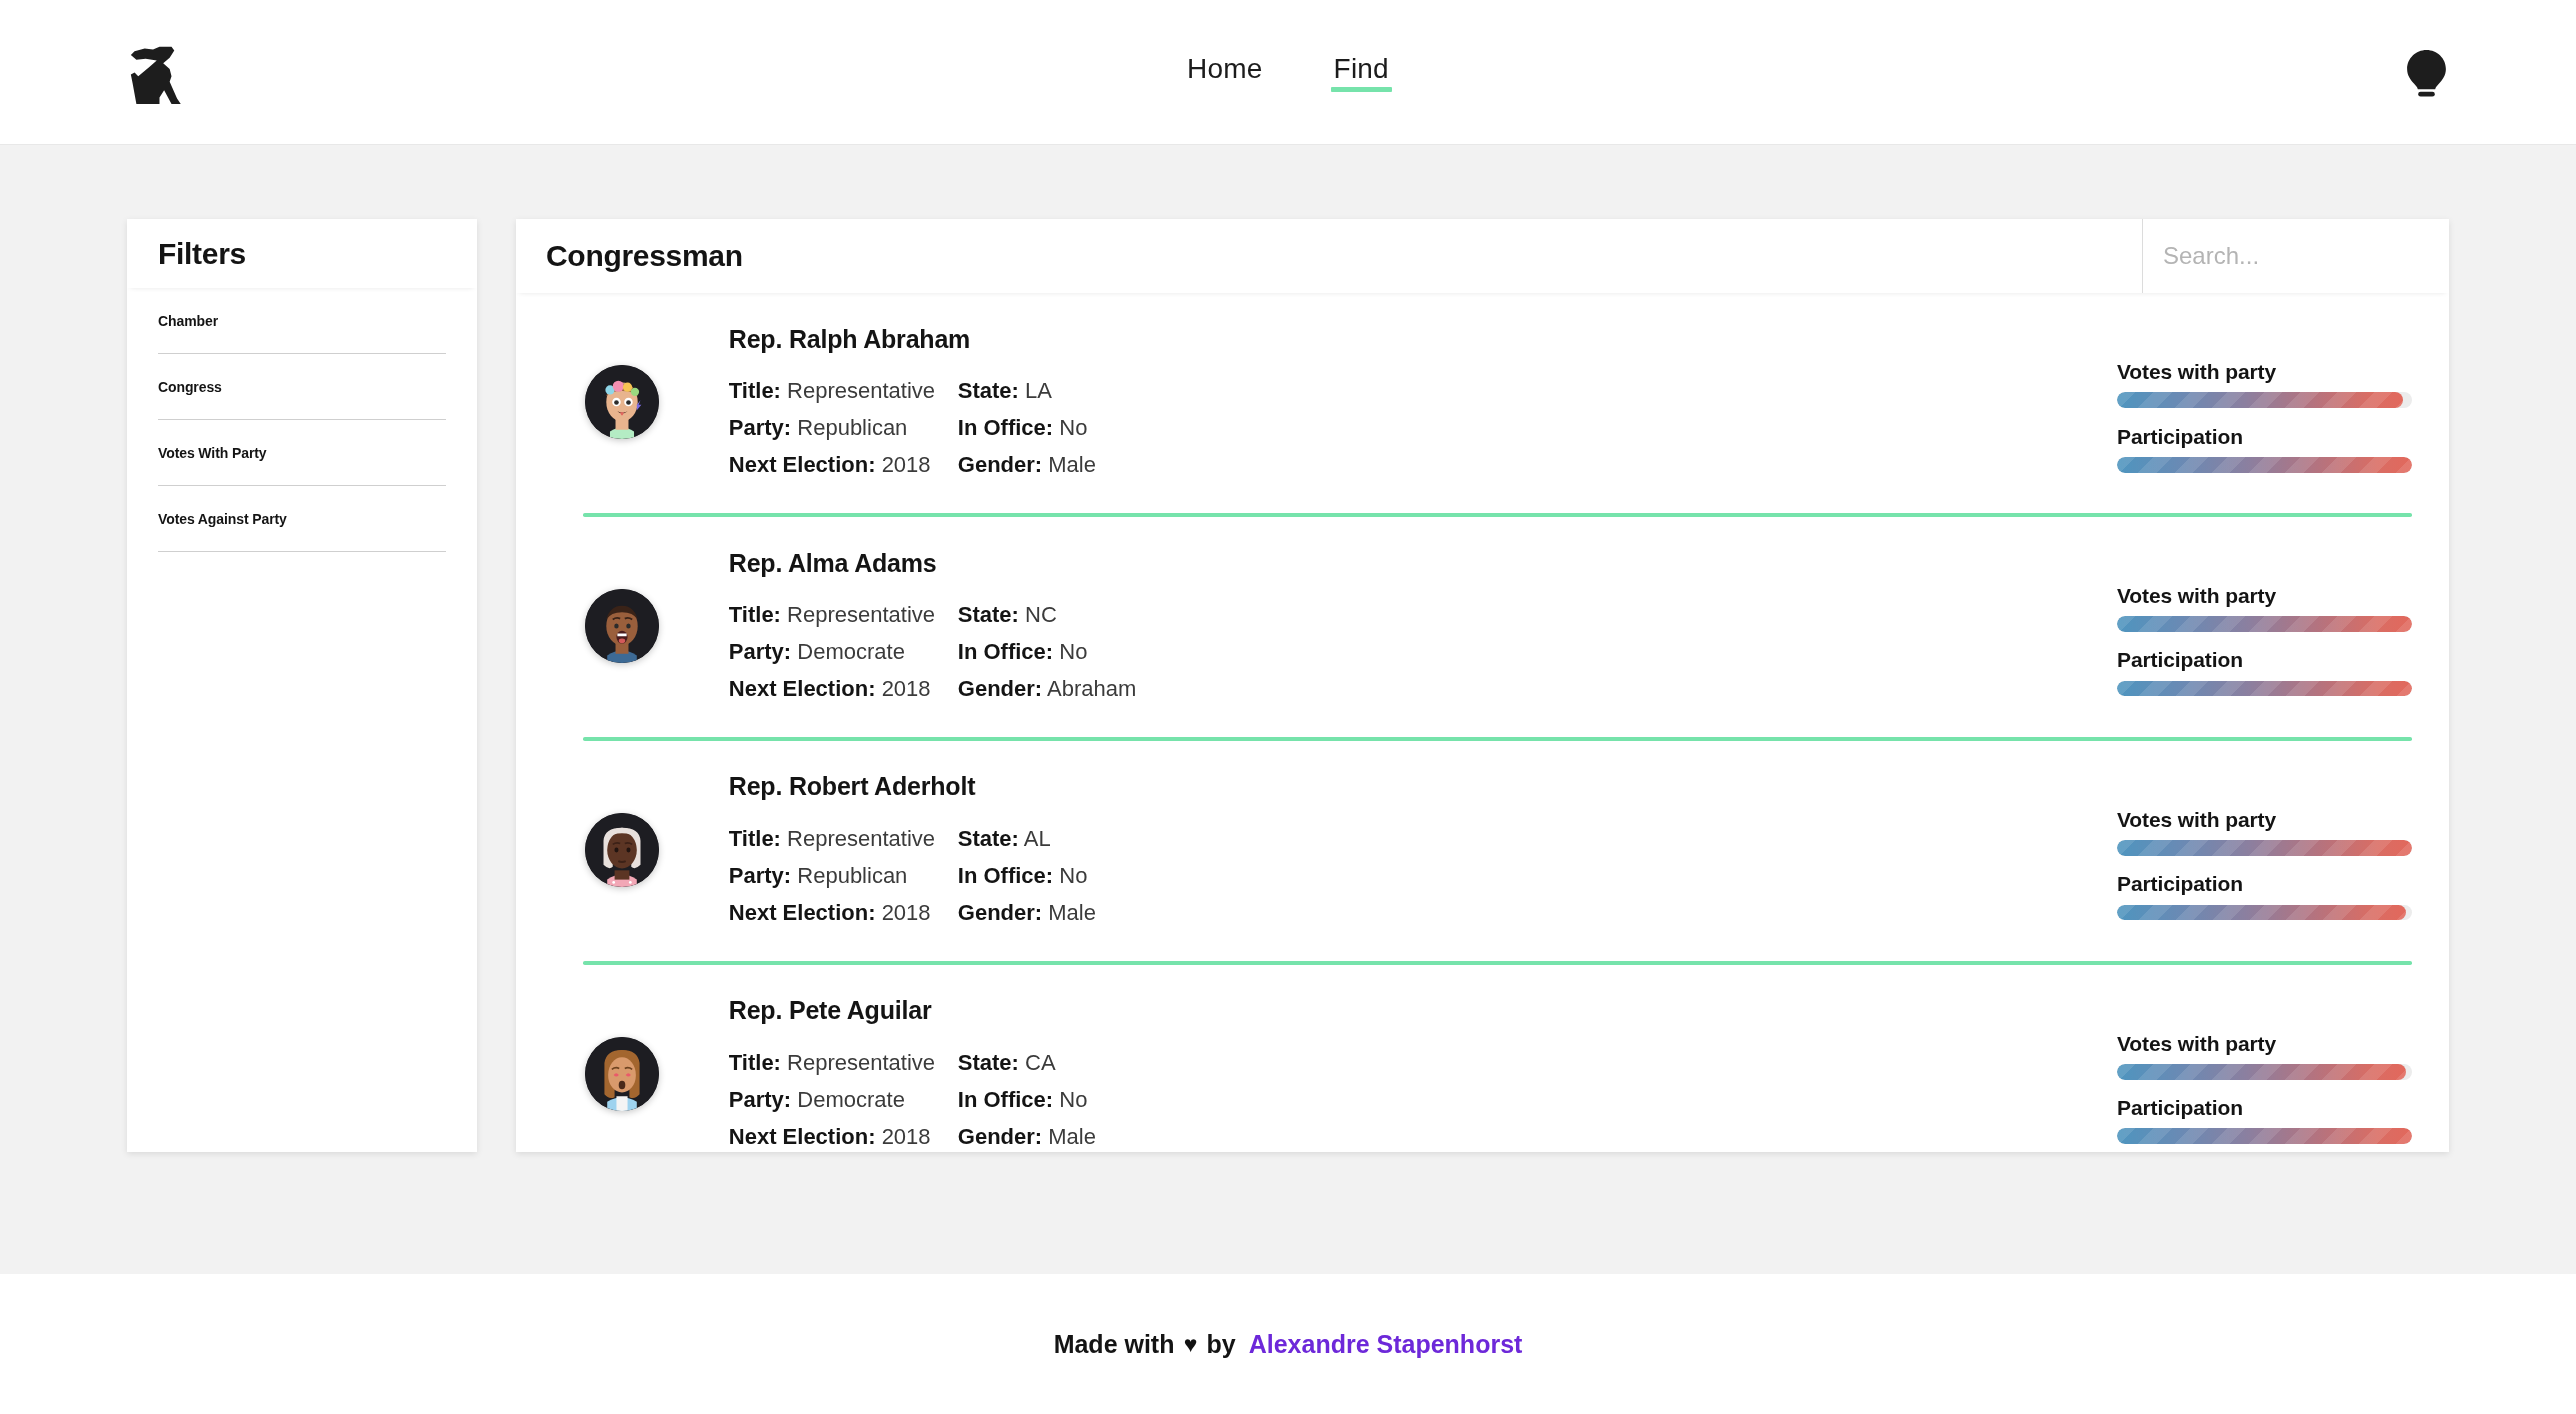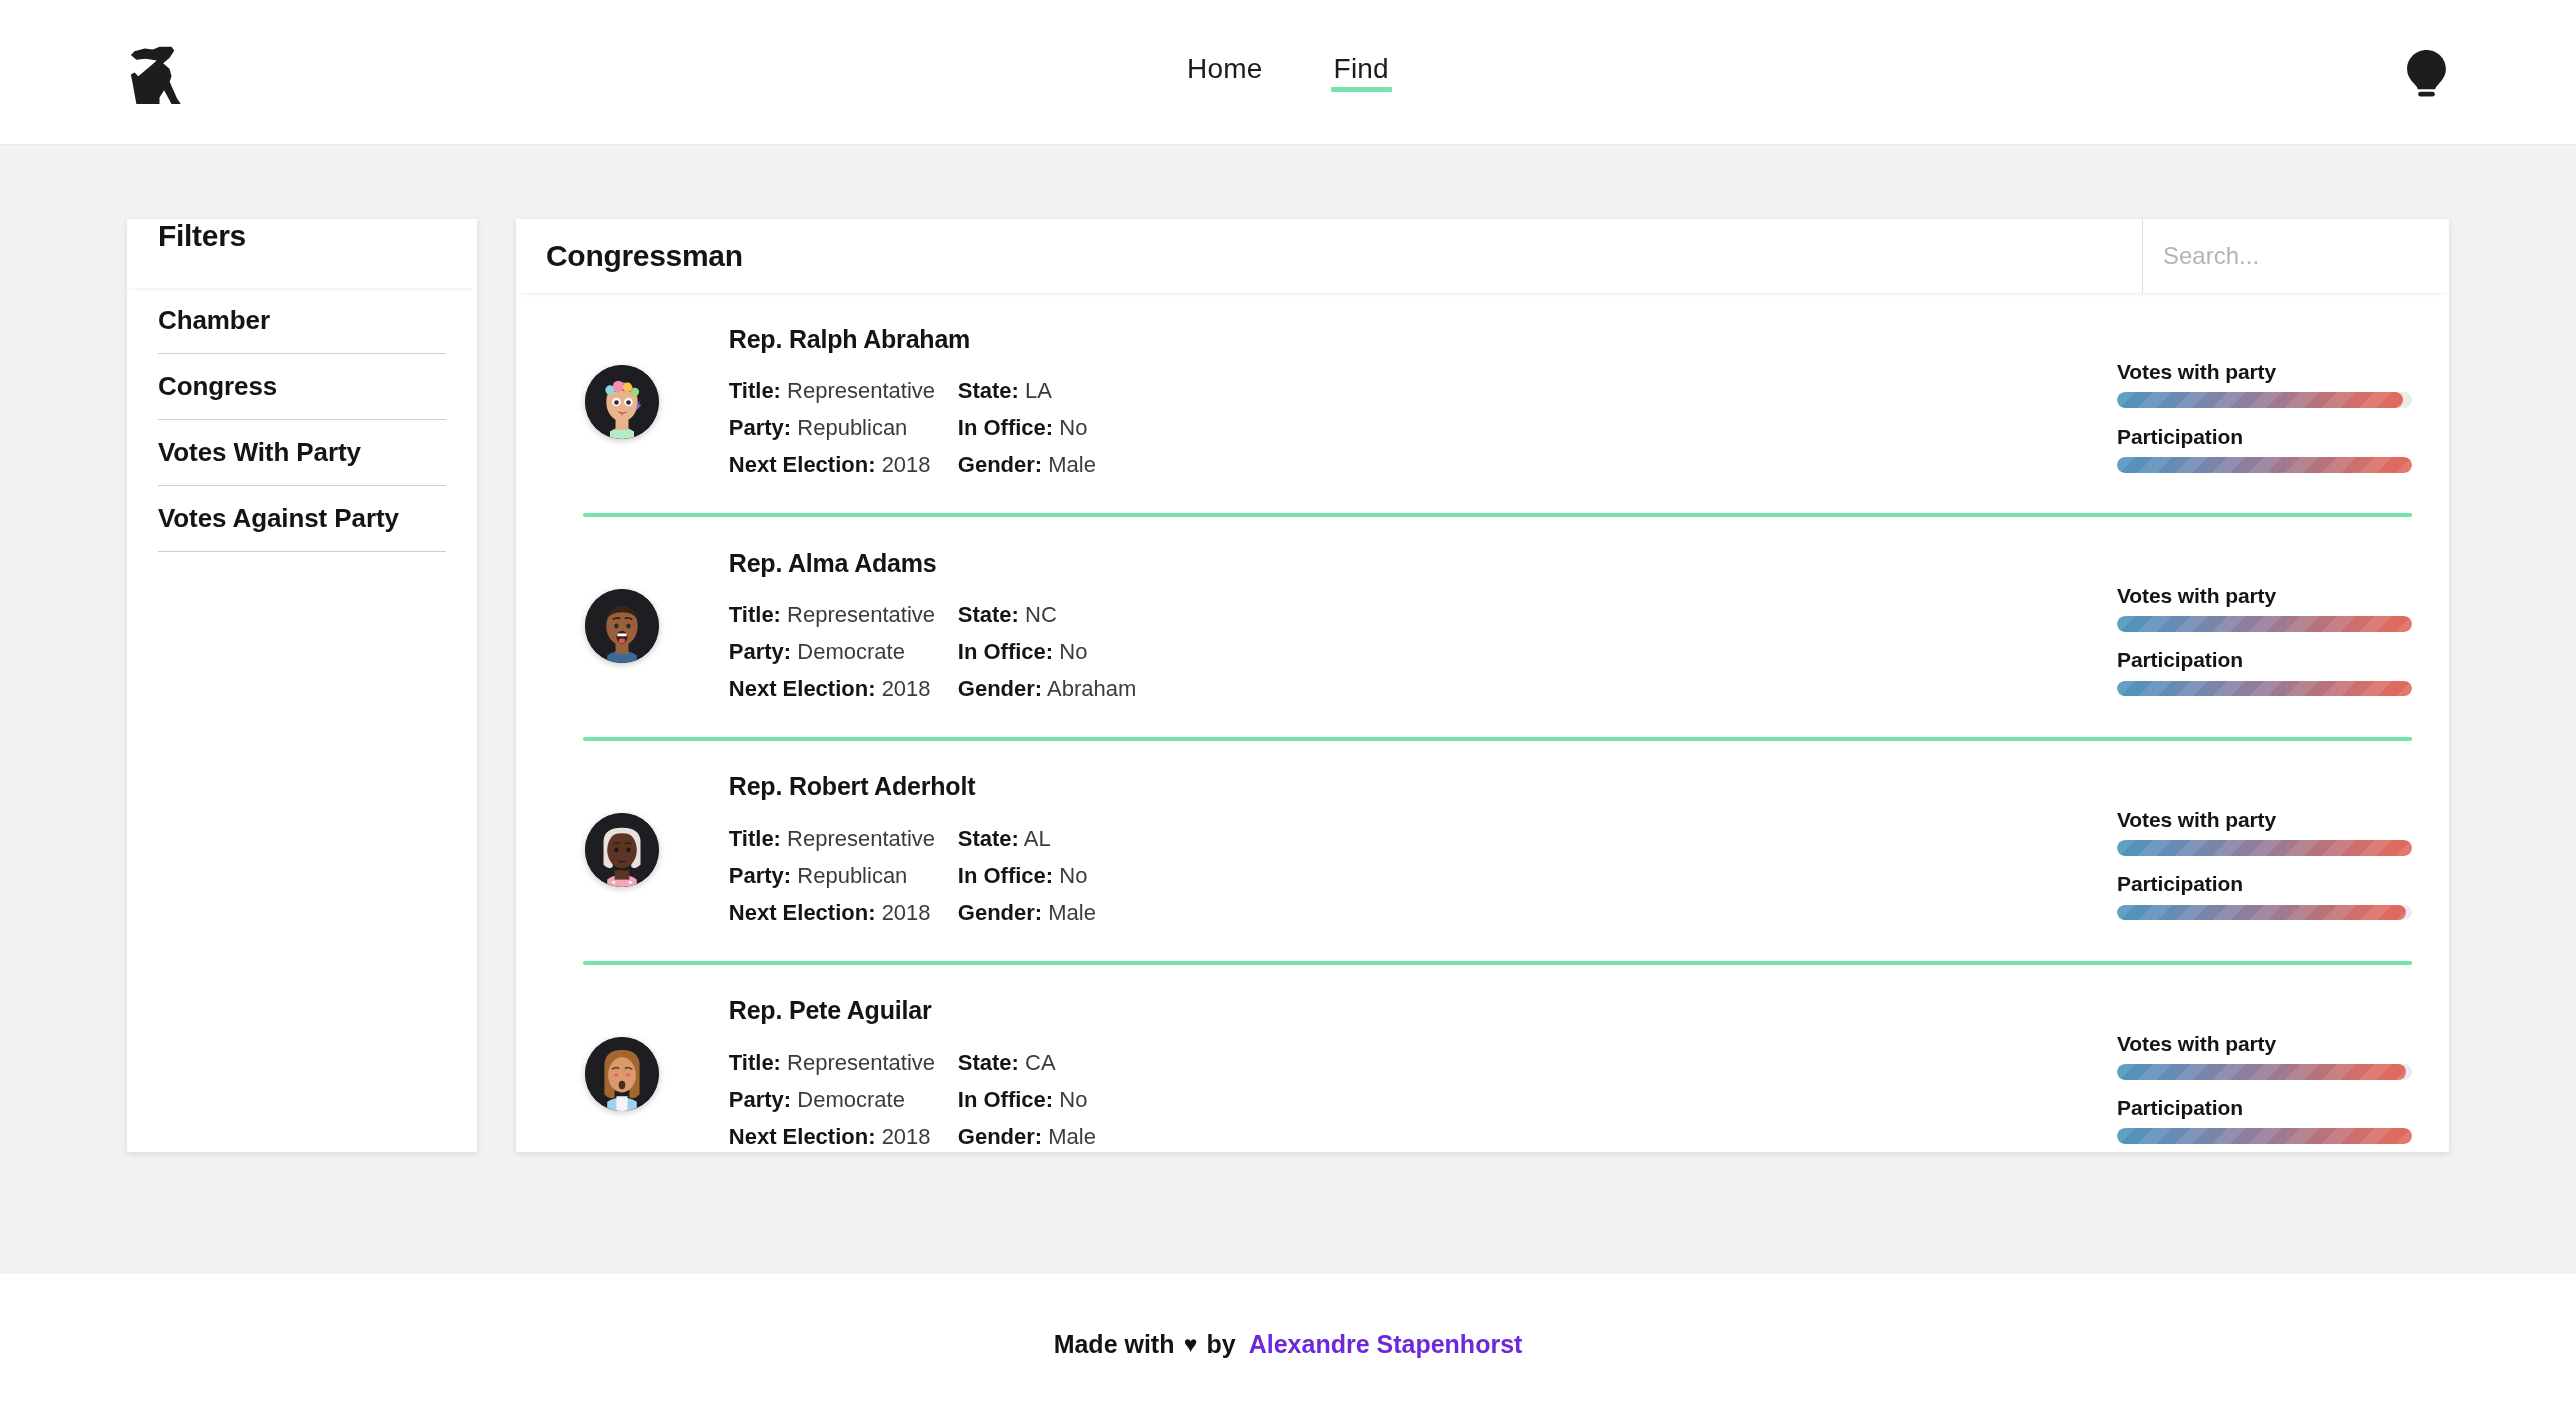--- a/index.html
+++ b/index.html
@@ -44,31 +44,31 @@
     overflow:hidden;
   }
 
   
   .sidebar{
     width:350px; flex:0 0 350px; background:#ffffff;
     box-shadow:0 1.8px 6.5px rgba(0,0,0,.10);
     height:933px; overflow:hidden;
   }
   .sidebar-header{
-    height:69px; display:flex; padding:0 31px;
+    height:69px; display:flex; align-items:center; padding:0 31px;
     background:#ffffff; box-shadow:0 2.8px 5.5px -2.8px rgba(0,0,0,.13);
     position:relative; z-index:2;
   }
   .sidebar-title{ font-size:30px; font-weight:bold; color:#141414; letter-spacing:-0.3px; }
   .sidebar-list{ padding:0 31px; }
   .filter-item{
     height:66px; display:flex; align-items:center;
     border-bottom:0.9px solid #cfcfcf; cursor:pointer;
   }
-  .filter-item-label{ font-size:26px; font-weight:bold; color:#141414; letter-spacing:-0.1px; }
+  .filter-item-label{ font-size:14px; font-weight:bold; color:#141414; letter-spacing:-0.1px; }
 
   
   .panel{
     flex:1 1 auto; background:#ffffff;
     box-shadow:0 1.8px 6.5px rgba(0,0,0,.10);
     height:933px; overflow:hidden; display:flex; flex-direction:column;
   }
   .panel-header{
     height:74px; flex:0 0 74px; display:flex; align-items:stretch;
     background:#ffffff; box-shadow:0 2.8px 5.5px -2.8px rgba(0,0,0,.13);

